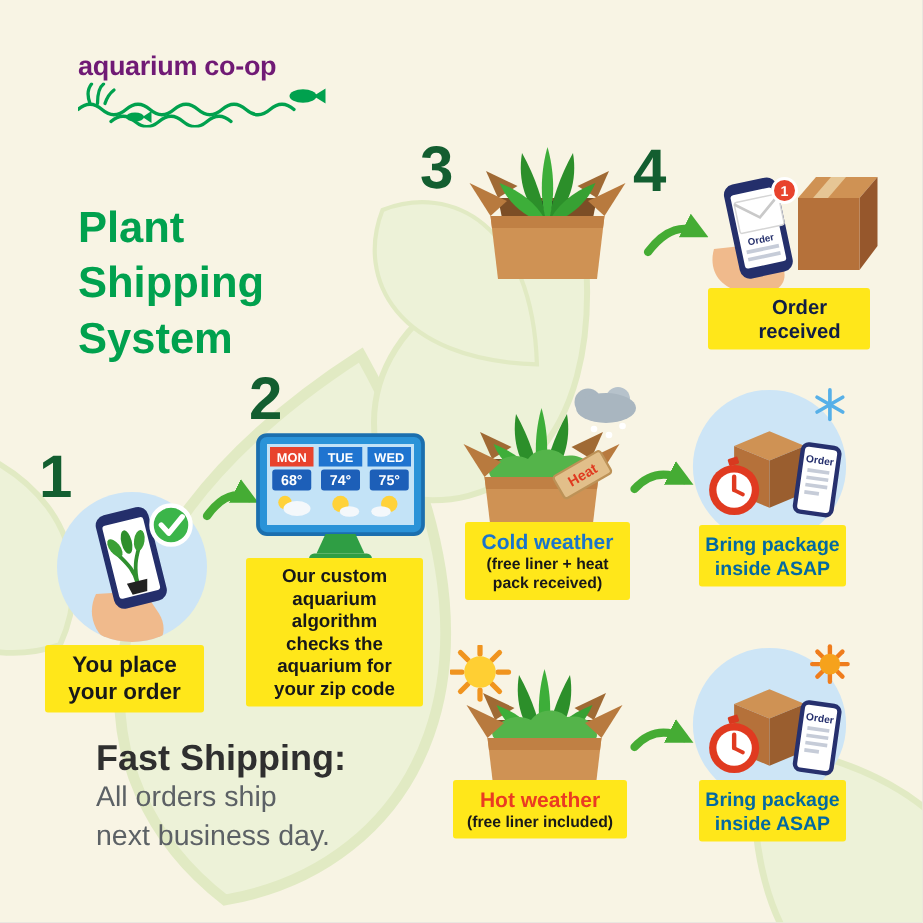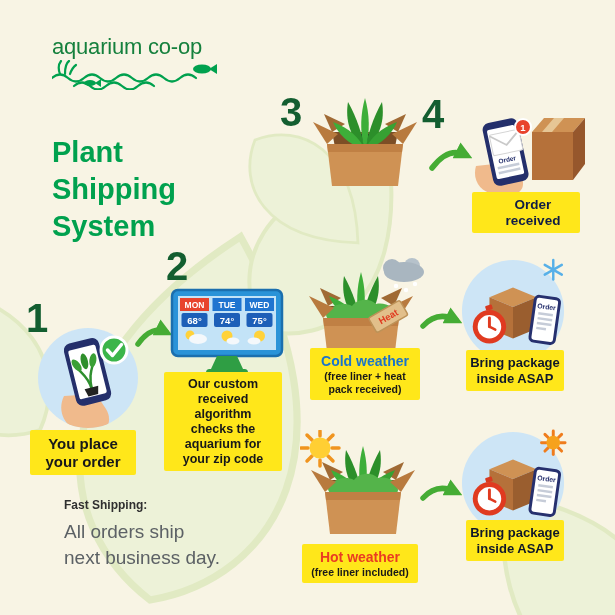--- a/index.html
+++ b/index.html
@@ -9,28 +9,28 @@
   .bg{position:absolute;left:0;top:0;z-index:0;}
   .icon{z-index:2;}
   .num{position:absolute;z-index:2;font-size:40px;font-weight:800;color:#135e30;line-height:1;}
   .ylabel{position:absolute;background:#ffe71a;text-align:center;padding:5px 4px 4px;z-index:3;
           border-radius:2px;box-sizing:border-box;}
   .l-line{font-size:12.5px;font-weight:700;color:#17181a;line-height:15px;}
   .l-line-lg{font-size:15px;font-weight:700;color:#17181a;line-height:18px;}
   .l-title-blue{font-size:14px;font-weight:800;color:#1a74cc;line-height:17px;}
   .l-title-red{font-size:14px;font-weight:800;color:#ea3b22;line-height:17px;}
   .l-sub{font-size:10.5px;font-weight:700;color:#191919;line-height:13px;}
-  .l-navy{font-size:13px;font-weight:800;color:#0f172a;line-height:16px;}
+  .l-navy{font-size:13px;font-weight:800;color:#0369a1;line-height:16px;}
   .l-dark{font-size:13.5px;font-weight:800;color:#101d45;line-height:16px;}
   .logo{position:absolute;left:52px;top:34px;z-index:2;}
-  .logo-text{font-size:22px;font-weight:400;color:#15803d;letter-spacing:-0.2px;}
+  .logo-text{font-size:18px;font-weight:700;color:#701a75;letter-spacing:-0.2px;}
   .title{position:absolute;left:52px;top:86px;z-index:2;margin-top:48px;}
   .title div{font-size:29px;font-weight:800;color:#00a14e;line-height:37px;}
   .footer{position:absolute;left:64px;top:492px;z-index:2;}
-  .footer-heading{font-size:12px;font-weight:800;color:#2f2f2f;line-height:27px;}
+  .footer-heading{font-size:24px;font-weight:800;color:#2f2f2f;line-height:27px;}
   .footer-line{font-size:19px;color:#5c6165;line-height:26px;}
   svg{display:block;}
   .abs svg{display:block;}
   svg text{font-family:"Liberation Sans",sans-serif;font-weight:700;}
 </style>
 </head>
 <body>
 
 <div class="canvas">
 
@@ -345,21 +345,21 @@
     </svg>
   </div>
 
   <div class="ylabel" style="left:30px;top:430px;width:106px;">
     <div class="l-line-lg">You place</div>
     <div class="l-line-lg">your order</div>
   </div>
 
   <div class="ylabel" style="left:164px;top:372px;width:118px;">
     <div class="l-line">Our custom</div>
-    <div class="l-line">received</div>
+    <div class="l-line">aquarium</div>
     <div class="l-line">algorithm</div>
     <div class="l-line">checks the</div>
     <div class="l-line">aquarium for</div>
     <div class="l-line">your zip code</div>
   </div>
 
 
   <div class="ylabel" style="left:472px;top:192px;width:108px;padding-left:18px;">
     <div class="l-dark">Order received</div>
   </div>
@@ -368,21 +368,21 @@
     <div class="l-title-blue">Cold weather</div>
     <div class="l-sub">(free liner + heat</div>
     <div class="l-sub">pack received)</div>
   </div>
 
   <div class="ylabel" style="left:466px;top:350px;width:98px;">
     <div class="l-navy">Bring package</div>
     <div class="l-navy">inside ASAP</div>
   </div>
 
-  <div class="ylabel" style="left:302px;top:544px;width:116px;">
+  <div class="ylabel" style="left:302px;top:520px;width:116px;">
     <div class="l-title-red">Hot weather</div>
     <div class="l-sub">(free liner included)</div>
   </div>
 
   <div class="ylabel" style="left:466px;top:520px;width:98px;">
     <div class="l-navy">Bring package</div>
     <div class="l-navy">inside ASAP</div>
   </div>
 
   <div class="footer">

